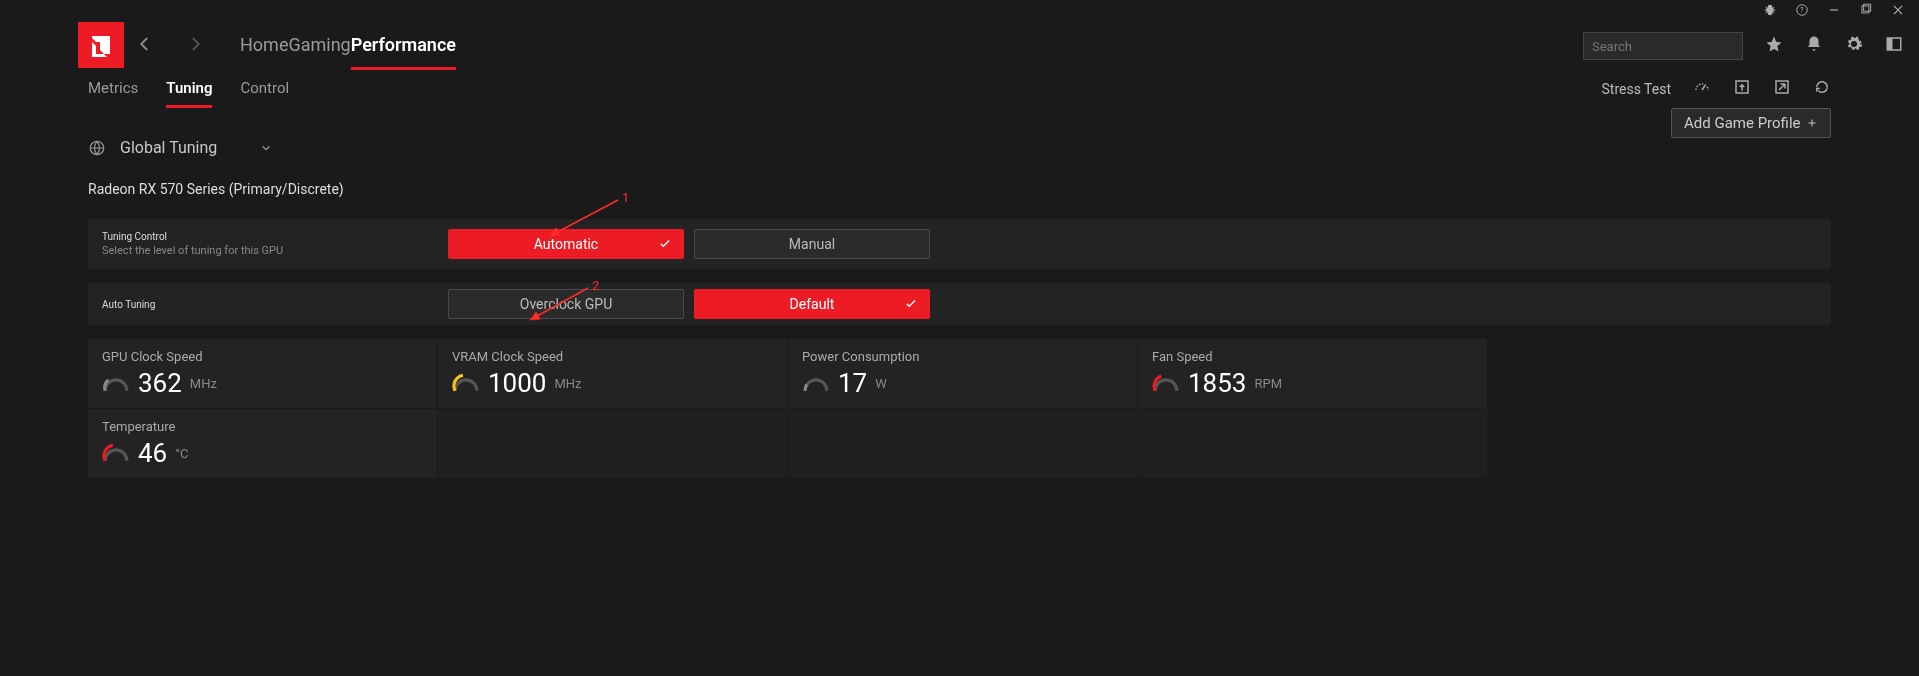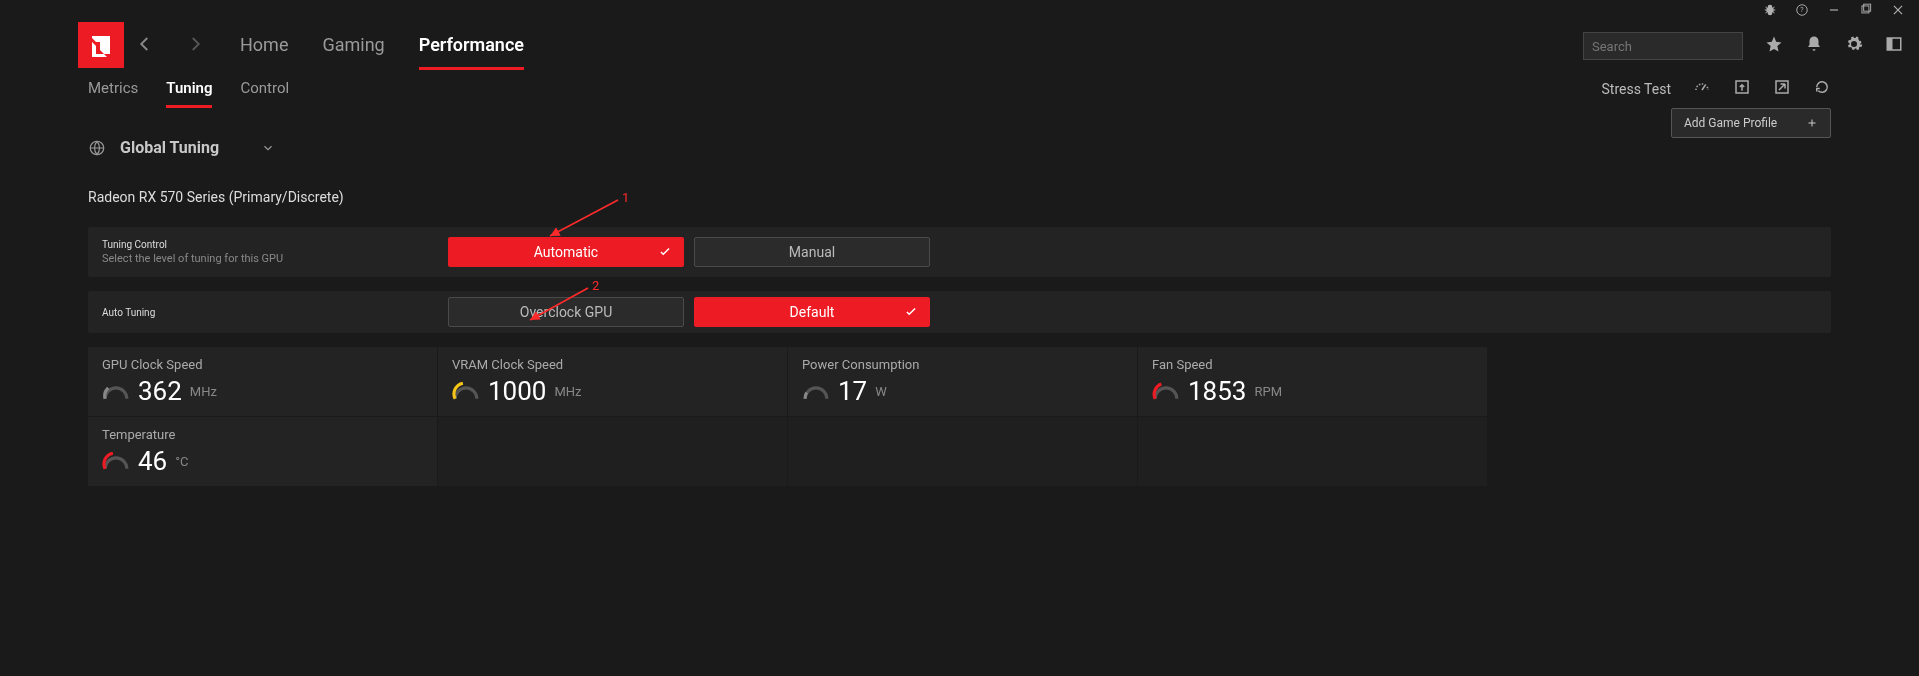--- a/index.html
+++ b/index.html
@@ -8,45 +8,45 @@
 
 .chrome-bar { height: 22px; display:flex; justify-content:flex-end; align-items:center; gap:18px; padding-right:14px; background:#1a1a1a; }
 .chrome-bar svg { width:14px; height:14px; fill:#b0b0b0; cursor:pointer; }
 
 
 .header { height:48px; display:flex; align-items:center; background:#1a1a1a; padding-left:78px; position:relative; }
 .logo { position:absolute; left:78px; top:0; width:46px; height:46px; background:#ed1c24; display:flex; align-items:center; justify-content:center; }
 .logo svg { width:24px; height:24px; fill:#fff; }
 .nav-arrows { margin-left:58px; display:flex; gap:32px; }
 .nav-arrows svg { width:18px; height:18px; fill:#888; }
-.top-nav { display:flex; gap:34px; margin-left:36px; }
+.top-nav { display:flex; margin-left:36px; }
 .top-nav-item { font-size:18px; color:#9a9a9a; cursor:pointer; padding:12px 0; }
 .top-nav-item.active { color:#fff; font-weight:600; border-bottom:3px solid #ed1c24; }
 .header-right { margin-left:auto; display:flex; align-items:center; gap:22px; padding-right:16px; }
 .search-box { width:160px; height:28px; background:#2a2a2a; border:1px solid #444; border-radius:0; display:flex; align-items:center; padding:0 8px; }
 .search-box input { flex:1; background:transparent; border:none; color:#ccc; font-size:13px; outline:none; }
 .search-box svg { width:14px; height:14px; fill:#aaa; }
 .header-right .hicon svg { width:18px; height:18px; fill:#aaa; cursor:pointer; }
 
 
 .subhdr { height:38px; display:flex; align-items:center; padding:0 88px 0 88px; background:#1a1a1a; border-bottom:0; }
 .subtabs { display:flex; gap:28px; }
 .subtab { font-size:15px; color:#9a9a9a; cursor:pointer; padding:8px 0; }
 .subtab.active { color:#fff; font-weight:600; border-bottom:3px solid #ed1c24; }
 .subhdr-right { margin-left:auto; display:flex; align-items:center; gap:22px; }
 .subhdr-right .label { font-size:14px; color:#bbb; }
 .subhdr-right svg { width:18px; height:18px; fill:#aaa; cursor:pointer; }
 
 
 .content { padding:30px 88px 0 88px; position:relative; }
-.global-row { display:flex; align-items:center; gap:14px; margin-bottom:32px;font-weight:bold; }
+.global-row { display:flex; align-items:center; gap:14px; margin-bottom:24px; }
 .global-row svg.globe { width:18px; height:18px; fill:#999; }
 .global-row .gt-label { font-size:16px; color:#c8c8c8; }
 .global-row svg.chev { width:14px; height:14px; fill:#999; margin-left:28px; }
-.add-profile { position:absolute; right:88px; top:0; height:30px; width:160px; border:1px solid #555; background:#2a2a2a; display:flex; align-items:center; justify-content:space-between; padding:0 12px; font-size:12px; color:#ccc; cursor:pointer; border-radius:2px; }
+.add-profile { position:absolute; right:88px; top:0; height:30px; width:160px; border:1px solid #555; background:#2a2a2a; display:flex; align-items:center; justify-content:space-between; padding:0 12px; font-size:15px; color:#ccc; cursor:pointer; border-radius:2px; }
 .add-profile svg { width:12px; height:12px; fill:#ccc; }
 
 .gpu-name { font-size:14px; color:#ddd; margin-bottom:22px; }
 
 .panel-row { display:flex; background:#232323; margin-bottom:14px; border-radius:2px; }
 .panel-label { width:350px; padding:10px 14px; display:flex; flex-direction:column; justify-content:center; }
 .panel-label .ttl { font-size:10px; color:#ddd; }
 .panel-label .sub { font-size:11px; color:#888; margin-top:2px; }
 .panel-opts { flex:1; display:flex; align-items:center; gap:10px; padding:10px 10px; }
 .opt-btn { width:236px; height:30px; display:flex; align-items:center; justify-content:center; font-size:14px; cursor:pointer; border-radius:2px; position:relative; }

